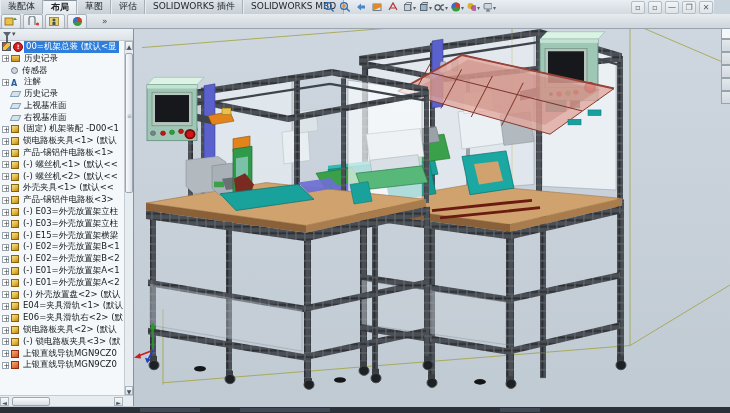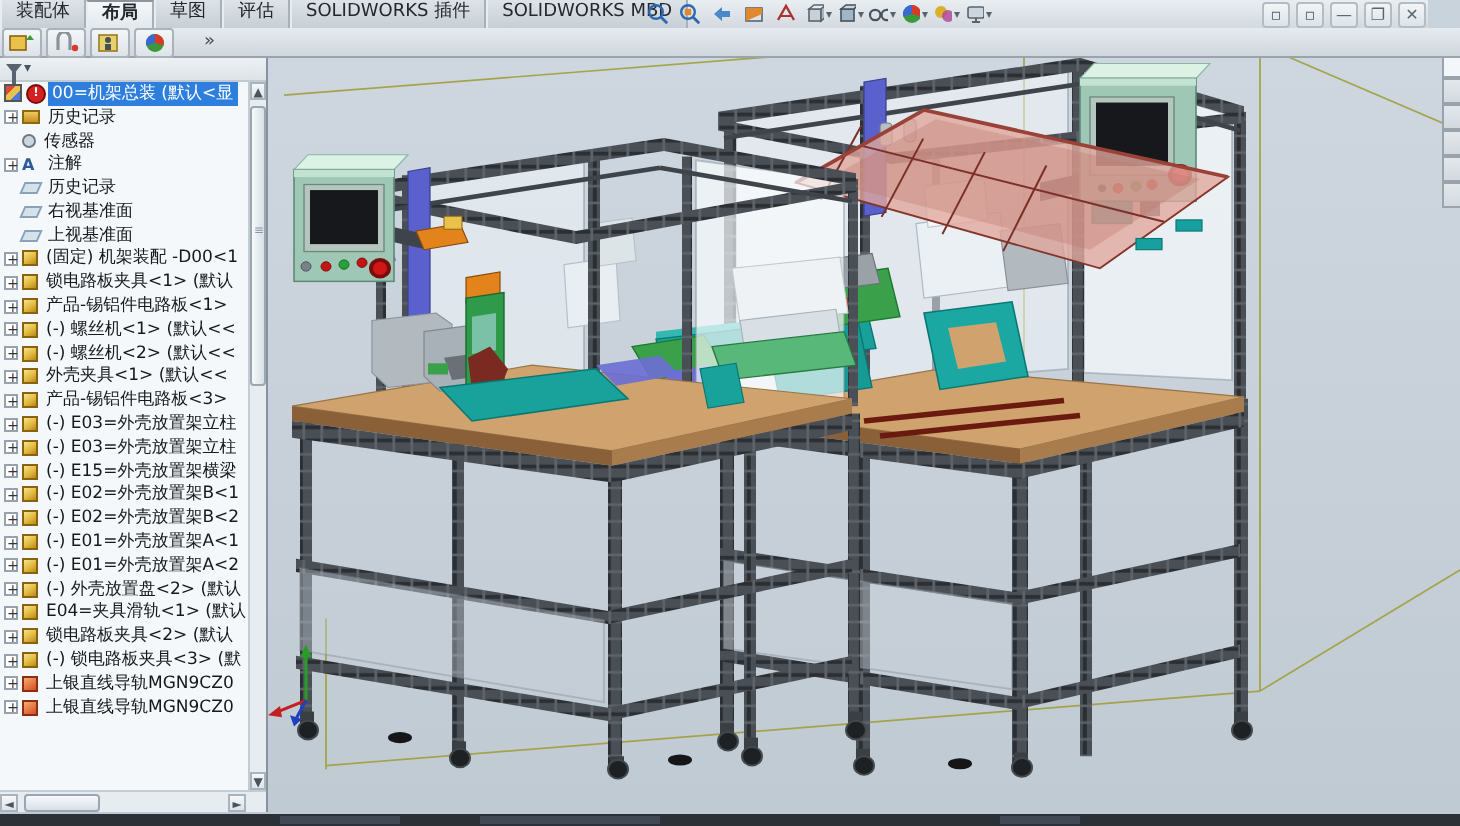--- a/index.html
+++ b/index.html
@@ -472,27 +472,27 @@
           <span class="tlabel">注解</span>
         </div>
       <div class="trow" data-exp="0">
           <span class="exp"></span>
           <span class="tico" data-kind="plane-icon"></span>
           <span class="tlabel">历史记录</span>
         </div>
       <div class="trow" data-exp="0">
           <span class="exp"></span>
           <span class="tico" data-kind="plane-icon"></span>
+          <span class="tlabel">上视基准面</span>
+        </div>
+      <div class="trow" data-exp="0">
+          <span class="exp"></span>
+          <span class="tico" data-kind="plane-icon"></span>
           <span class="tlabel">右视基准面</span>
         </div>
-      <div class="trow" data-exp="0">
-          <span class="exp"></span>
-          <span class="tico" data-kind="plane-icon"></span>
-          <span class="tlabel">上视基准面</span>
-        </div>
       <div class="trow" data-exp="1">
           <span class="exp"></span>
           <span class="tico" data-kind="component-icon"></span>
           <span class="tlabel">(固定) 机架装配 -D00&lt;1</span>
         </div>
       <div class="trow" data-exp="1">
           <span class="exp"></span>
           <span class="tico" data-kind="component-icon"></span>
           <span class="tlabel">锁电路板夹具&lt;1&gt; (默认</span>
         </div>
@@ -558,20 +558,25 @@
         </div>
       <div class="trow" data-exp="1">
           <span class="exp"></span>
           <span class="tico" data-kind="component-icon"></span>
           <span class="tlabel">(-) 外壳放置盘&lt;2&gt; (默认</span>
         </div>
       <div class="trow" data-exp="1">
           <span class="exp"></span>
           <span class="tico" data-kind="component-icon"></span>
           <span class="tlabel">E04=夹具滑轨&lt;1&gt; (默认</span>
+        </div>
+      <div class="trow" data-exp="1">
+          <span class="exp"></span>
+          <span class="tico" data-kind="component-icon"></span>
+          <span class="tlabel">E06=夹具滑轨右&lt;2&gt; (默</span>
         </div>
       <div class="trow" data-exp="1">
           <span class="exp"></span>
           <span class="tico" data-kind="component-icon"></span>
           <span class="tlabel">锁电路板夹具&lt;2&gt; (默认</span>
         </div>
       <div class="trow" data-exp="1">
           <span class="exp"></span>
           <span class="tico" data-kind="component-icon"></span>
           <span class="tlabel">(-) 锁电路板夹具&lt;3&gt; (默</span>

